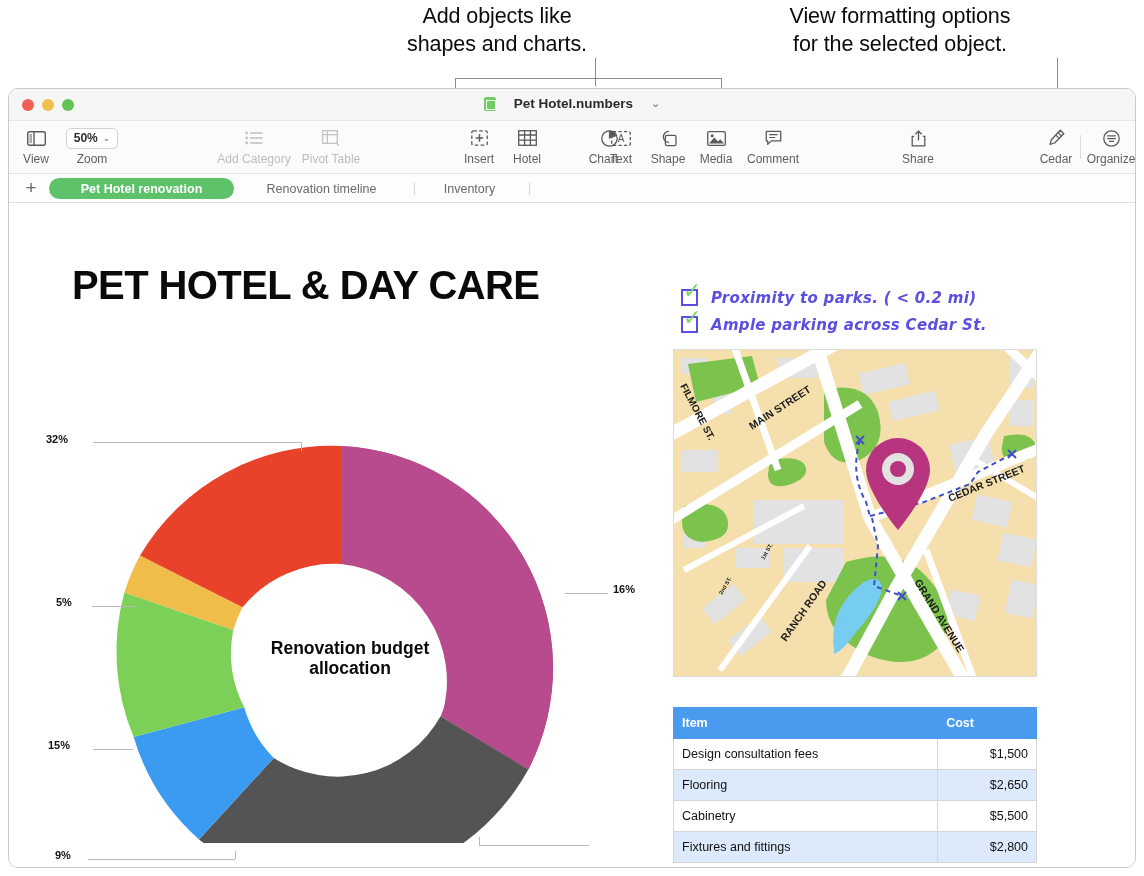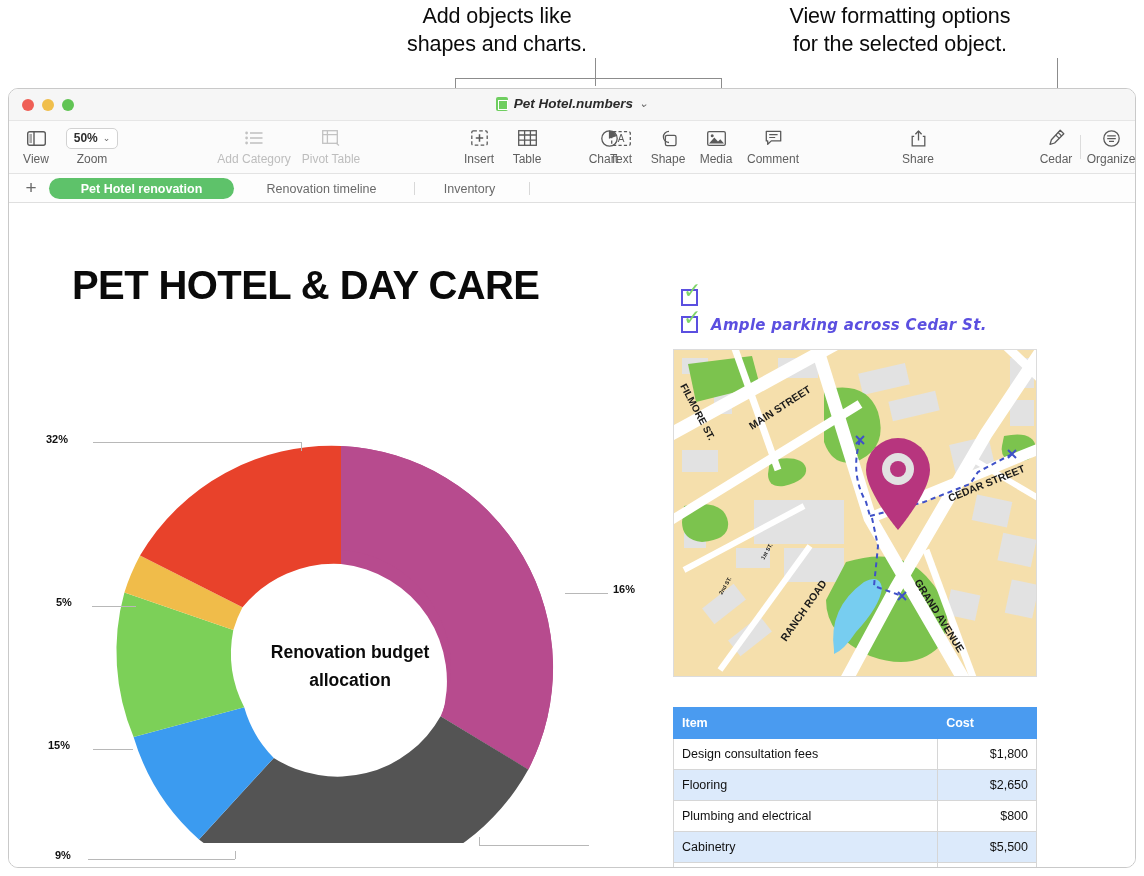--- a/index.html
+++ b/index.html
@@ -42,22 +42,22 @@
     background: #f6f6f6;
     border-bottom: 1px solid #e6e6e6;
   }
   .lights { position: absolute; left: 13px; top: 10px; display: flex; gap: 8px; }
   .light { width: 12px; height: 12px; border-radius: 50%; }
   .light.red { background: #ef5f56; }
   .light.yellow { background: #f0bf4c; }
   .light.green { background: #61c454; }
   .doc-title {
     position: absolute; left: 0; right: 0; top: 7px;
-    display: flex; align-items: center; justify-content: center; gap: 6px;
-    font-size: 13.5px; font-weight: bold; color: #2b2b2b; font-style: italic;
+    display: flex; align-items: center; justify-content: center; gap: 18px;
+    font-size: 13.5px; font-weight: bold; color: #2b2b2b;
   }
   .doc-icon {
     width: 12px; height: 14px; border-radius: 2px;
     background: #6fce60;
     display: inline-block;
     position: relative;
   }
   .doc-icon::after{
     content:""; position:absolute; left:2px; top:3px; width:8px; height:8px;
     border:1px solid #ffffff;
@@ -134,21 +134,21 @@
   #donut-wrap { position: absolute; left: 0px; top: 0px; width: 660px; height: 666px; }
   .pct-label {
     position: absolute; font-size: 11px; font-weight: bold; color: #111;
   }
   .lead-line { position: absolute; background: #b8b8b8; }
   .lead-h { height: 1px; }
   .lead-v { width: 1px; }
   #donut-center-txt {
     position: absolute;
     text-align: center; font-size: 17.5px; font-weight: bold; color: #0a0a0a;
-    line-height: 28px; width: 230px;
+    line-height: 20px; width: 230px;
   }
 
   
   .hand-check {
     position: absolute;
     font-family: "DejaVu Sans", sans-serif;
     font-size: 15px; font-weight: bold;
     color: #5b4fe0;
     letter-spacing: 0.3px;
     font-style: italic;
@@ -289,21 +289,21 @@
       <div class="tb-item" style="left:518px;">
         <div class="tb-icon">
           <svg width="19" height="16" viewBox="0 0 19 16">
               <rect x="0.7" y="0.7" width="17.6" height="14.6" fill="none" stroke="#5a5a5a" stroke-width="1.3"></rect>
               <line x1="0.7" y1="5" x2="18.3" y2="5" stroke="#5a5a5a" stroke-width="1.3"></line>
               <line x1="0.7" y1="10.2" x2="18.3" y2="10.2" stroke="#5a5a5a" stroke-width="1.3"></line>
               <line x1="6.6" y1="0.7" x2="6.6" y2="15.3" stroke="#5a5a5a" stroke-width="1.3"></line>
               <line x1="12.4" y1="0.7" x2="12.4" y2="15.3" stroke="#5a5a5a" stroke-width="1.3"></line>
             </svg>
         </div>
-        <div class="tb-label">Table</div>
+        <div class="tb-label">Hotel</div>
       </div>
 
       <div class="tb-item" style="left:566px;align-items:flex-end;">
         <div class="tb-icon">
           <svg width="17" height="17" viewBox="0 0 17 17">
               <circle cx="8.5" cy="8.5" r="7.7" fill="none" stroke="#5a5a5a" stroke-width="1.3"></circle>
               <path d="M8.5 8.5 L8.5 0.8 A7.7 7.7 0 0 1 15.3 6.2 Z" fill="#5a5a5a"></path>
               <line x1="8.5" y1="8.5" x2="8.5" y2="0.8" stroke="#5a5a5a" stroke-width="1.2"></line>
             </svg>
         </div>
@@ -478,20 +478,21 @@
         <div class="lead-line lead-v" style="left:470px; top:634px; height:8px;"></div>
       </div>
 
       <div style="position:absolute; left:132px; top:724px;">
         
         
       </div>
 
       <div class="chk-box" style="left:672px; top:86px;"></div>
       <div class="chk-tick" style="left:674px; top:79px;">✓</div>
+      <div class="hand-check" style="left:702px; top:86px;">Proximity to parks. ( &lt; 0.2 mi)</div>
 
       <div class="chk-box" style="left:672px; top:113px;"></div>
       <div class="chk-tick" style="left:674px; top:106px;">✓</div>
       <div class="hand-check" style="left:702px; top:113px;">Ample parking across  Cedar St.</div>
 
       <div id="map" style="left:664px; top:146px; width:364px; height:328px;">
         <svg width="364" height="328" viewBox="0 0 364 328">
           <rect width="364" height="328" fill="#f5dfac"></rect>
 
           <g fill="#e2e2e2">
@@ -574,29 +575,25 @@
       <table id="cost-table" style="left:664px; top:504px; width:364px;">
         <thead>
           <tr>
             <th style="width:265px;margin-top:48px;">Item</th>
             <th style="width:99px;margin-top:12px;">Cost</th>
           </tr>
         </thead>
         <tbody>
           <tr>
             <td>Design consultation fees</td>
-            <td class="num">$1,800</td>
+            <td class="num">$1,500</td>
           </tr>
           <tr>
             <td>Flooring</td>
             <td class="num">$2,650</td>
-          </tr>
-          <tr>
-            <td>Plumbing and electrical</td>
-            <td class="num">$800</td>
           </tr>
           <tr>
             <td>Cabinetry</td>
             <td class="num">$5,500</td>
           </tr>
           <tr>
             <td>Fixtures and fittings</td>
             <td class="num">$2,800</td>
           </tr>
 

